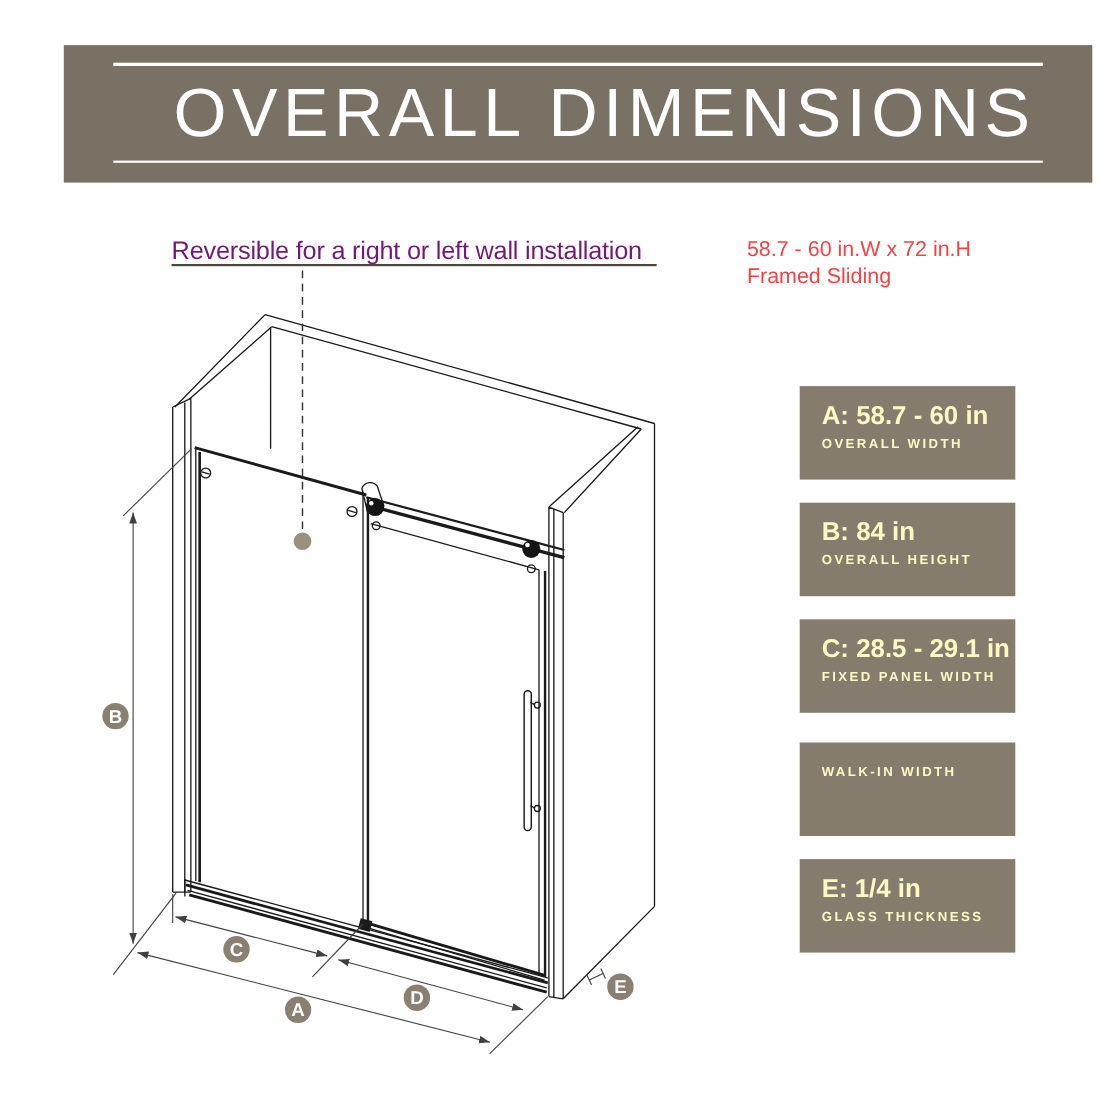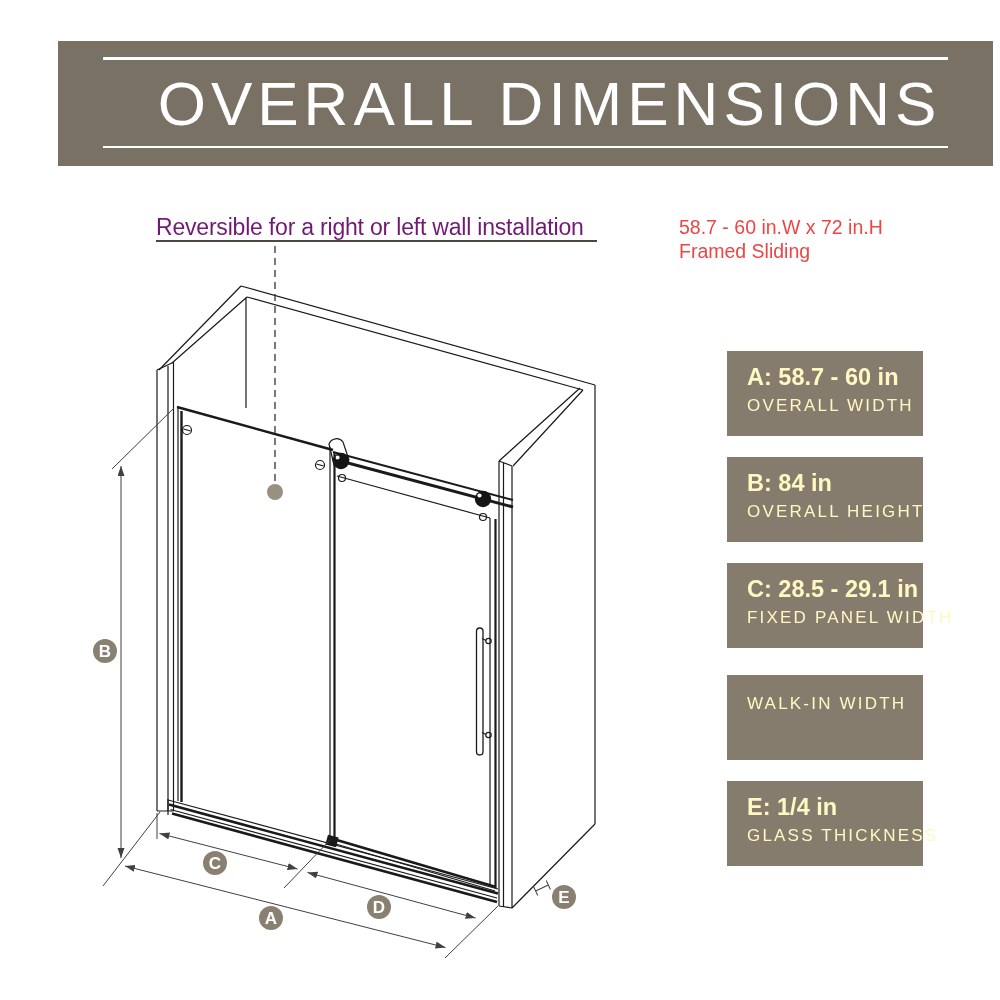--- a/index.html
+++ b/index.html
@@ -21,21 +21,21 @@
         letter-spacing:-0.2px;}
   .note-underline{left:156px;top:240px;width:441px;height:2px;background:#4c473f;}
 
   
   .product{left:679px;top:215px;font-size:19.5px;line-height:24px;color:#ef4444;}
 
   
   .spec{left:680px;width:196px;height:85px;background:#867c6d;color:#fef9c3;
         box-sizing:border-box;padding:13px 0 0 20px;margin-left:47px;}
   .spec .val{font-size:23.5px;font-weight:bold;line-height:26px;white-space:nowrap;}
-  .spec .lab{font-size:17px;font-weight:normal;letter-spacing:2.2px;margin-top:6px;
+  .spec .lab{font-size:12px;font-weight:bold;letter-spacing:2.2px;margin-top:6px;
              white-space:nowrap;}
   .spec-a{top:351px;} .spec-b{top:457px;} .spec-c{top:563px;}
   .spec-d{top:675px;} .spec-e{top:781px;}
 
   svg{position:absolute;left:0;top:0;}
   svg .ln{stroke:#1a1a1a;fill:none;stroke-width:1.2;stroke-linejoin:round;stroke-linecap:butt;}
   svg .dim{stroke:#404040;fill:none;stroke-width:1;}
   svg .badge-txt{font-family:"Liberation Sans",sans-serif;font-size:17px;
                  font-weight:bold;fill:#fff;text-anchor:middle;}
 </style>

